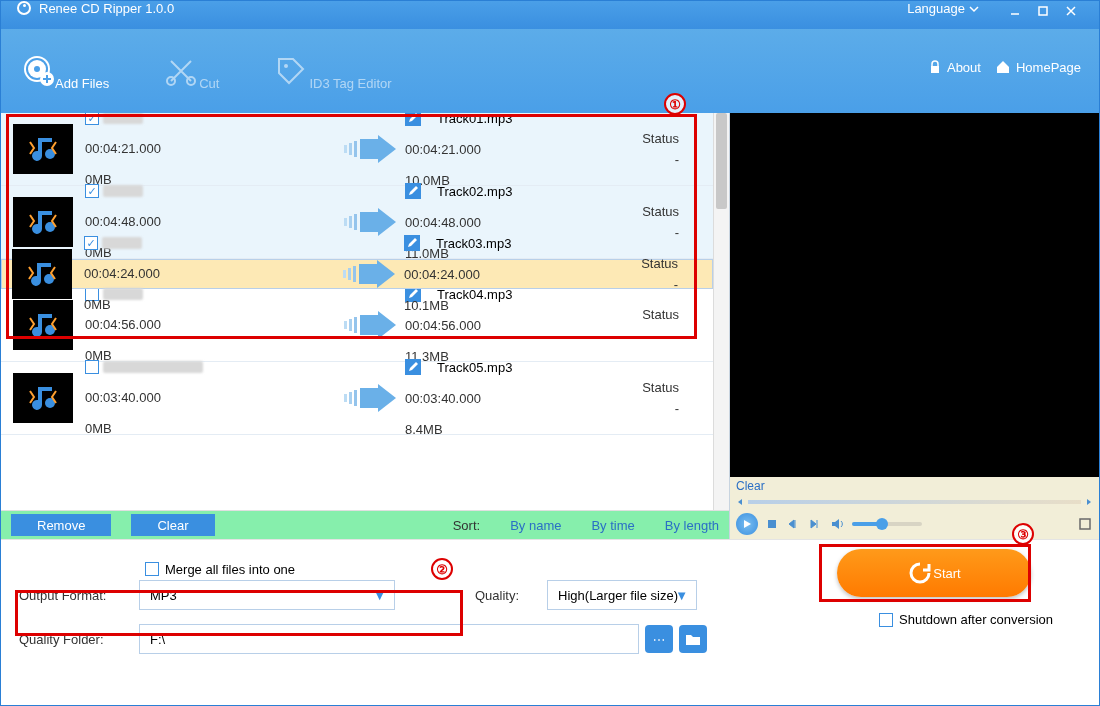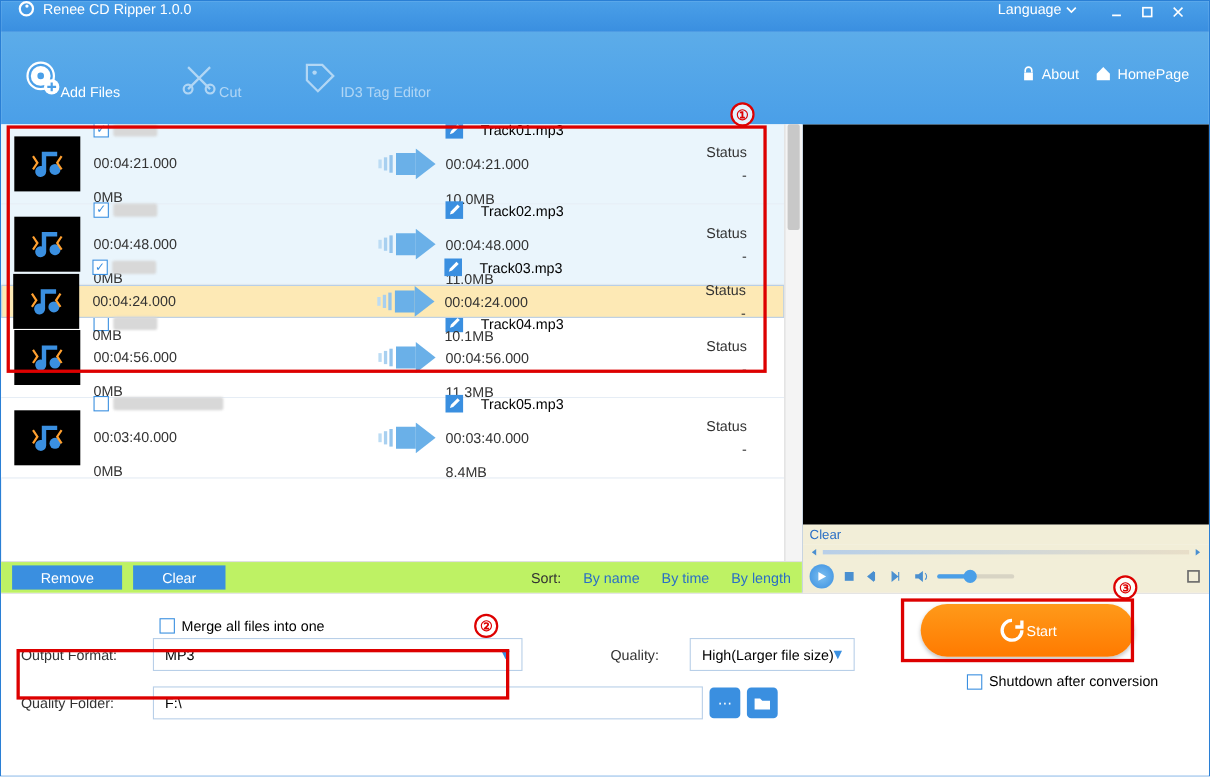--- a/index.html
+++ b/index.html
@@ -46,21 +46,21 @@
 .dstcol .top{display:flex;align-items:center;gap:16px}
 .editico{width:16px;height:16px;background:#3a8fe0;display:flex;align-items:center;justify-content:center;cursor:pointer}
 .statcol{width:90px;text-align:right;padding-right:6px}
 .statcol .stat{color:#333}
 .statcol .dash{color:#333;margin-top:6px}
 .scrollbar{width:16px;background:#f4f4f4;position:relative;border-left:1px solid #dcdcdc}
 .scroll-thumb{position:absolute;left:2px;right:2px;top:0;height:96px;background:#c8c8c8;border-radius:2px;cursor:pointer}
 .redbox{position:absolute;border:3px solid #d00;pointer-events:none}
 .redbox.r1{left:5px;top:1px;width:691px;height:225px}
 
-.listfoot{height:29px;display:flex;align-items:center;padding:12px 10px;gap:10px;background:#bef264;border-top:1px solid #e0e0e0}
+.listfoot{height:29px;display:flex;align-items:center;padding:12px 10px;gap:20px;background:#86efac;border-top:1px solid #e0e0e0}
 .btn-blue{height:22px;padding:0 26px;background:#3a8fe0;color:#fff;border:none;cursor:pointer;font-size:13px}
 .sortlbl{margin-left:auto;color:#333}
 .sorta{color:#2a6fc5;margin-left:10px;cursor:pointer}
 
 
 .preview{flex:1;display:flex;flex-direction:column;background:#f9f6ee}
 .preview-screen{flex:1;background:#000;min-height:0}
 .preview-ready{height:18px;padding-left:6px;color:#2a6fc5;background:#f2eed8;display:flex;align-items:center;font-size:12px}
 .preview-seek{height:14px;display:flex;align-items:center;padding:0 6px;background:#f2eed8;gap:4px}
 .seek-track{flex:1;height:4px;background:linear-gradient(90deg,#b8cfe8,#e8dec8)}
@@ -71,21 +71,21 @@
 .vol-fill{position:absolute;left:0;top:0;bottom:0;width:28px;background:#4a9fe8;border-radius:2px}
 .vol-knob{position:absolute;left:24px;top:-4px;width:12px;height:12px;background:#4a9fe8;border-radius:50%}
 .pc-flex{flex:1}
 
 
 .bottom{height:166px;background:#fff;border-top:1px solid #e4e4e4;position:relative;padding:18px 18px 8px 18px}
 .brow{display:flex;align-items:center;margin-bottom:14px}
 .brow label{width:120px;font-size:13px;color:#333}
 .sel{height:30px;border:1px solid #b8cfe8;background:#fff;display:flex;align-items:center;padding:0 10px;position:relative;cursor:pointer}
 .sel .dd{position:absolute;right:8px;top:50%;transform:translateY(-50%);color:#3a8fe0}
-.out-format{width:336px}
+.out-format{width:256px}
 .qual{width:150px}
 .merge-row{margin-left:126px;display:flex;align-items:center;gap:6px;}
 .txt-folder{flex:0 0 500px;height:30px;border:1px solid #b8cfe8;padding:0 10px;font-size:13px}
 .icobtn{width:28px;height:28px;background:#3a8fe0;color:#fff;display:flex;align-items:center;justify-content:center;margin-left:6px;border-radius:4px;cursor:pointer}
 .redbox.r2{left:14px;top:50px;width:448px;height:46px}
 .redbox.r3{left:818px;top:4px;width:212px;height:58px}
 
 .start-btn{position:absolute;right:68px;top:9px;width:194px;height:48px;background:linear-gradient(#ff9a1a,#ff7a00);border-radius:24px;color:#fff;font-size:26px;display:flex;align-items:center;justify-content:center;cursor:pointer;box-shadow:0 2px 4px rgba(0,0,0,.25)}
 .shutdown-row{position:absolute;right:46px;top:72px;display:flex;align-items:flex-end;gap:6px;font-size:13px}
 

